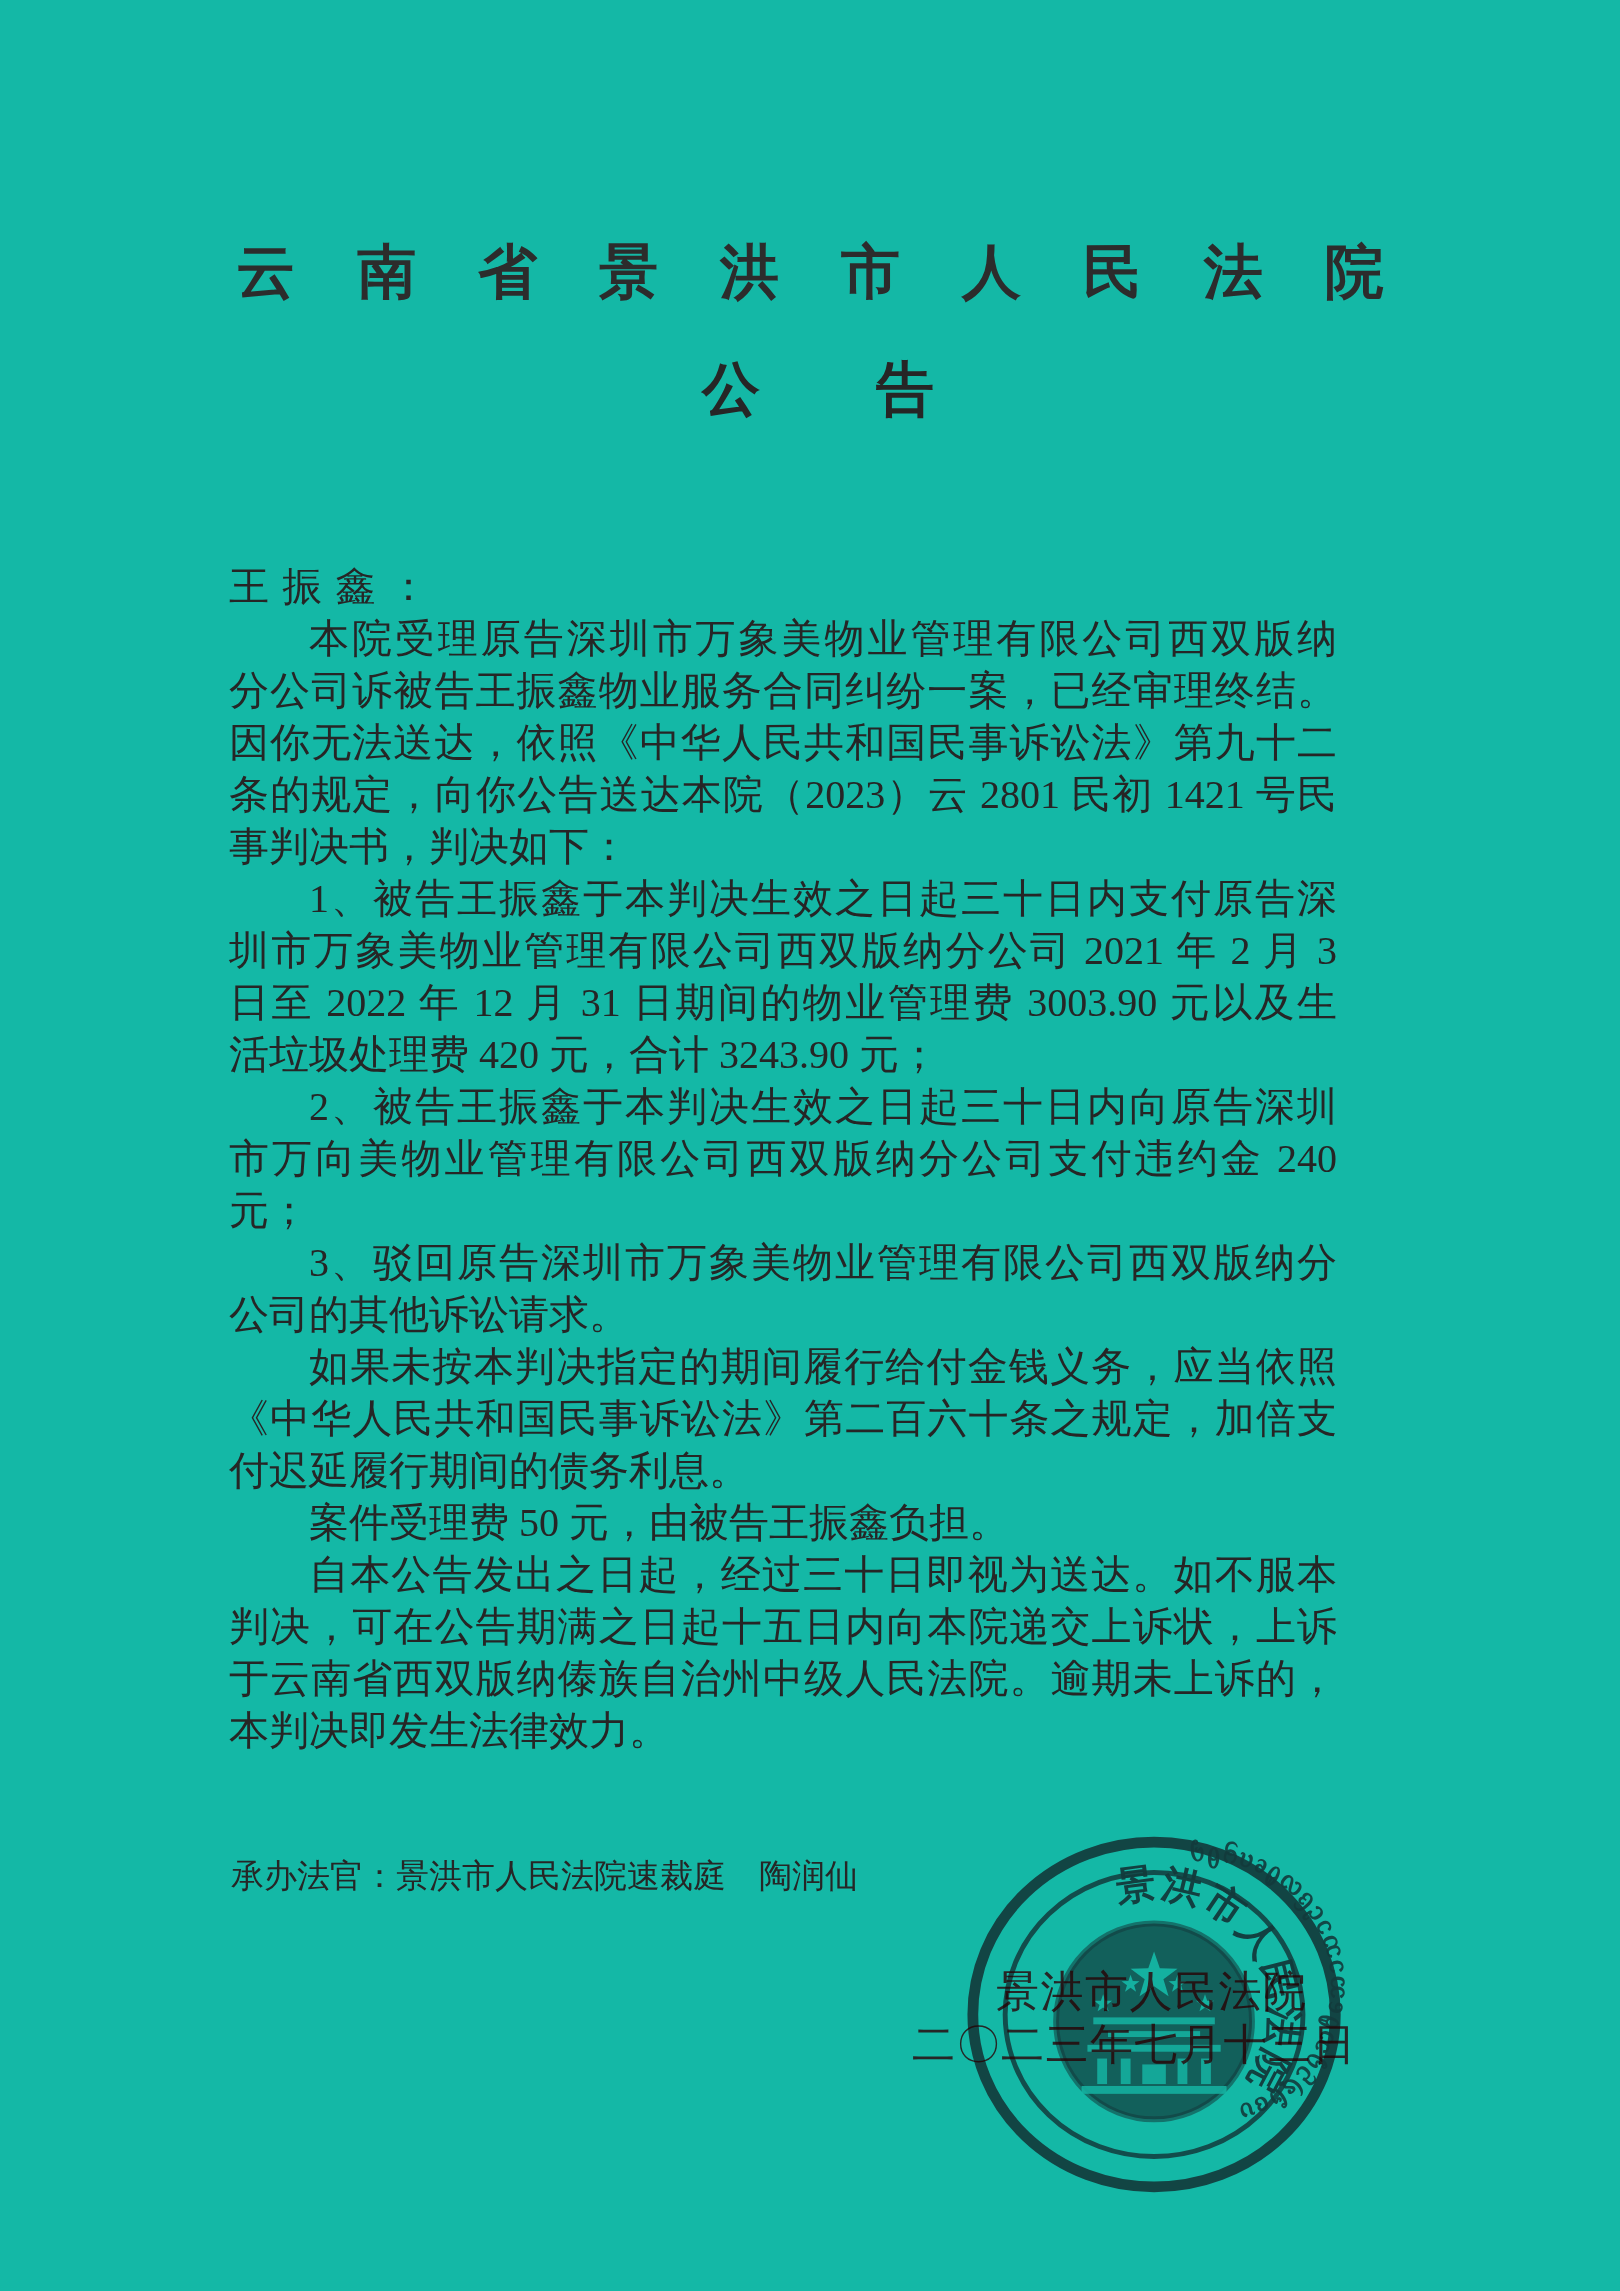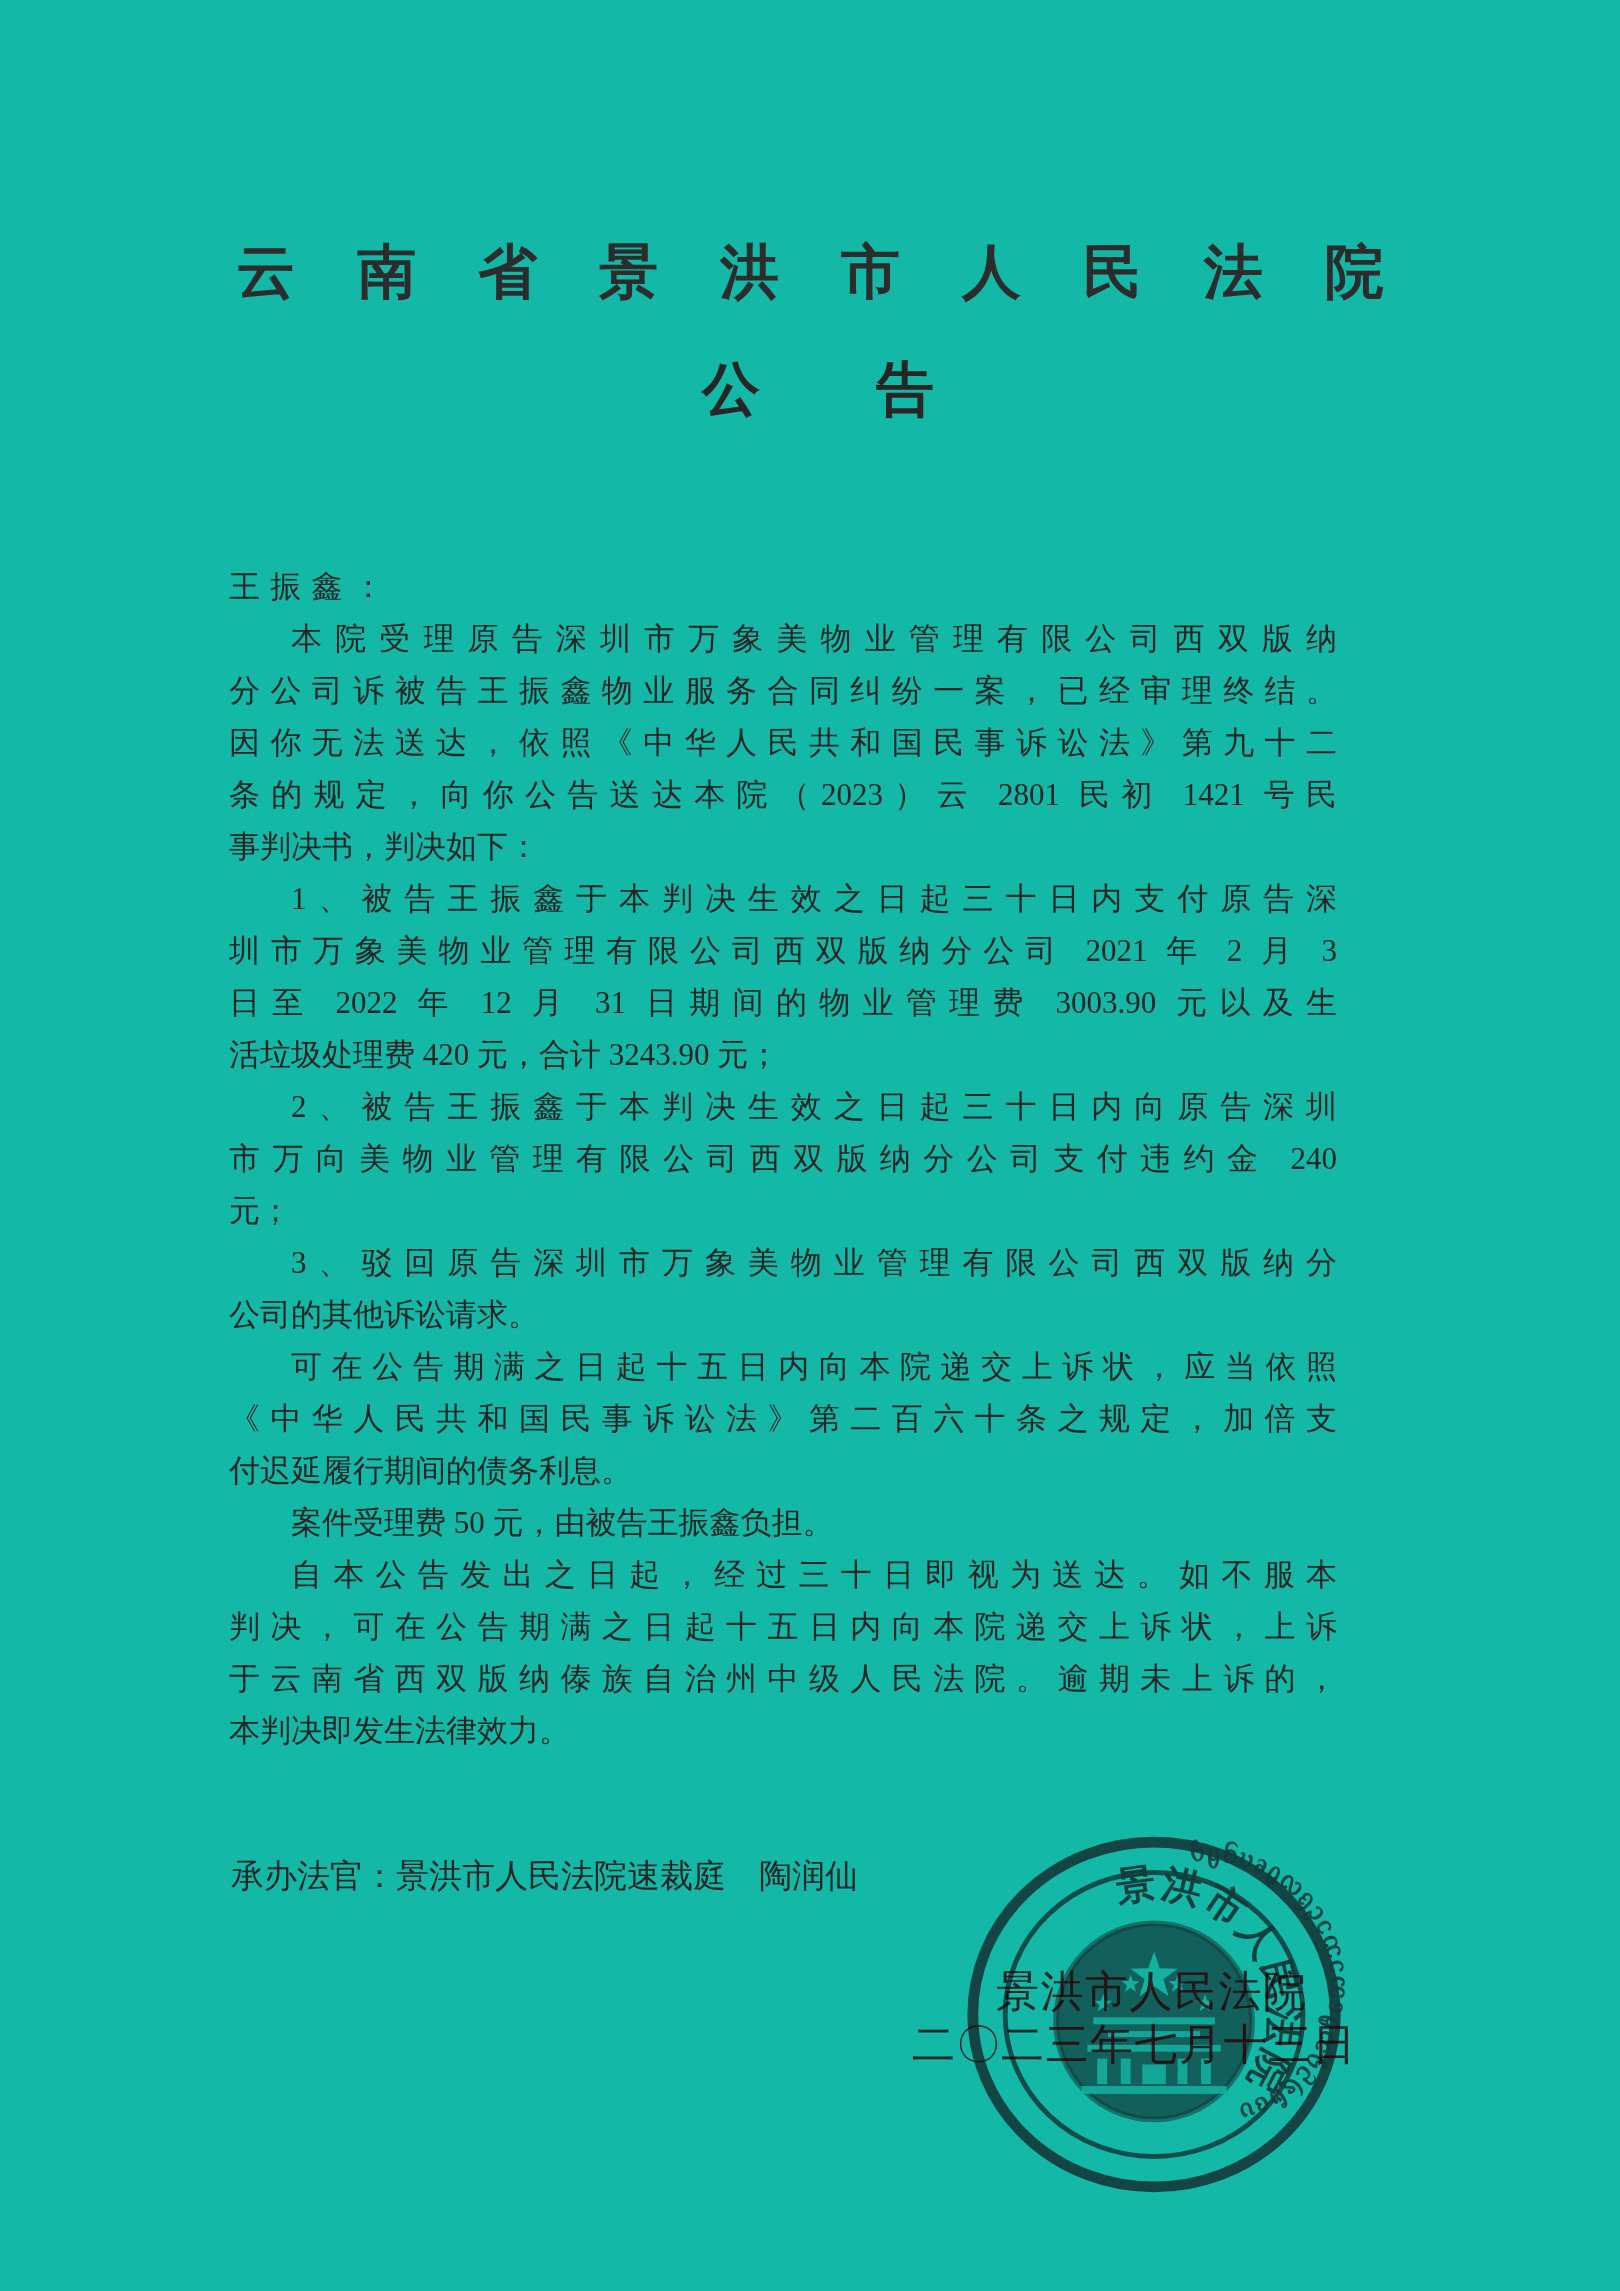--- a/index.html
+++ b/index.html
@@ -26,21 +26,21 @@
     text-align:center;
     font-size:58px;line-height:1;
     font-weight:700;
     letter-spacing:2em;text-indent:2em;
     color:#262626;
     white-space:nowrap;
     margin-left:8px;
   }
   .body-text{
     position:absolute;left:229px;top:561px;width:1108px;
-    font-size:31px;line-height:52px;
+    font-size:40px;line-height:52px;
   }
   .line{white-space:nowrap;}
   .line.ind{text-indent:2em;}
   .line.fill{text-align:justify;text-align-last:justify;white-space:normal;}
   .line:first-child{letter-spacing:.33em;}
   .judge-line{
     position:absolute;left:231px;top:1857px;
     font-size:33px;line-height:1.2;white-space:nowrap;
   }
   .sig-court{
@@ -81,21 +81,21 @@
       <div class="line">事判决书，判决如下：</div>
       <div class="line ind fill">1、被告王振鑫于本判决生效之日起三十日内支付原告深</div>
       <div class="line fill">圳市万象美物业管理有限公司西双版纳分公司 2021 年 2 月 3</div>
       <div class="line fill">日至 2022 年 12 月 31 日期间的物业管理费 3003.90 元以及生</div>
       <div class="line">活垃圾处理费 420 元，合计 3243.90 元；</div>
       <div class="line ind fill">2、被告王振鑫于本判决生效之日起三十日内向原告深圳</div>
       <div class="line fill">市万向美物业管理有限公司西双版纳分公司支付违约金 240</div>
       <div class="line">元；</div>
       <div class="line ind fill">3、驳回原告深圳市万象美物业管理有限公司西双版纳分</div>
       <div class="line">公司的其他诉讼请求。</div>
-      <div class="line ind fill">可在公告期满之日起十五日内向本院递交上诉状，应当依照</div>
+      <div class="line ind fill">如果未按本判决指定的期间履行给付金钱义务，应当依照</div>
       <div class="line fill">《中华人民共和国民事诉讼法》第二百六十条之规定，加倍支</div>
       <div class="line">付迟延履行期间的债务利息。</div>
       <div class="line ind">案件受理费 50 元，由被告王振鑫负担。</div>
       <div class="line ind fill">自本公告发出之日起，经过三十日即视为送达。如不服本</div>
       <div class="line fill">判决，可在公告期满之日起十五日内向本院递交上诉状，上诉</div>
       <div class="line fill">于云南省西双版纳傣族自治州中级人民法院。逾期未上诉的，</div>
       <div class="line">本判决即发生法律效力。</div>
     </div>
 
   <div class="judge-line"><span>承办法官：</span><span>景洪市人民法院速裁庭　陶润仙</span></div>

